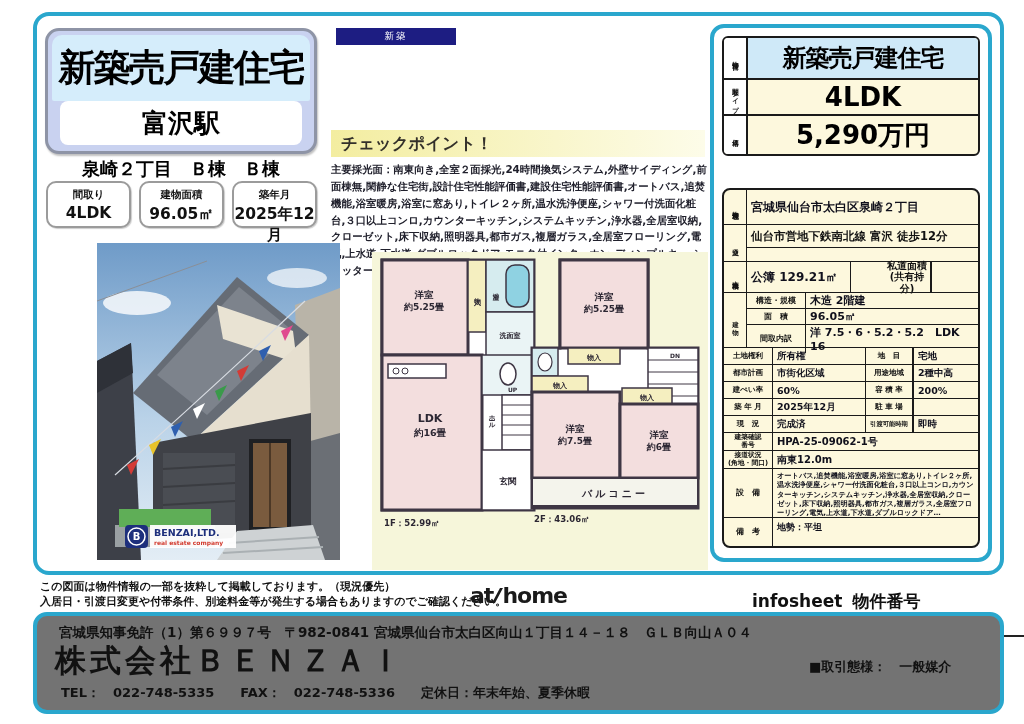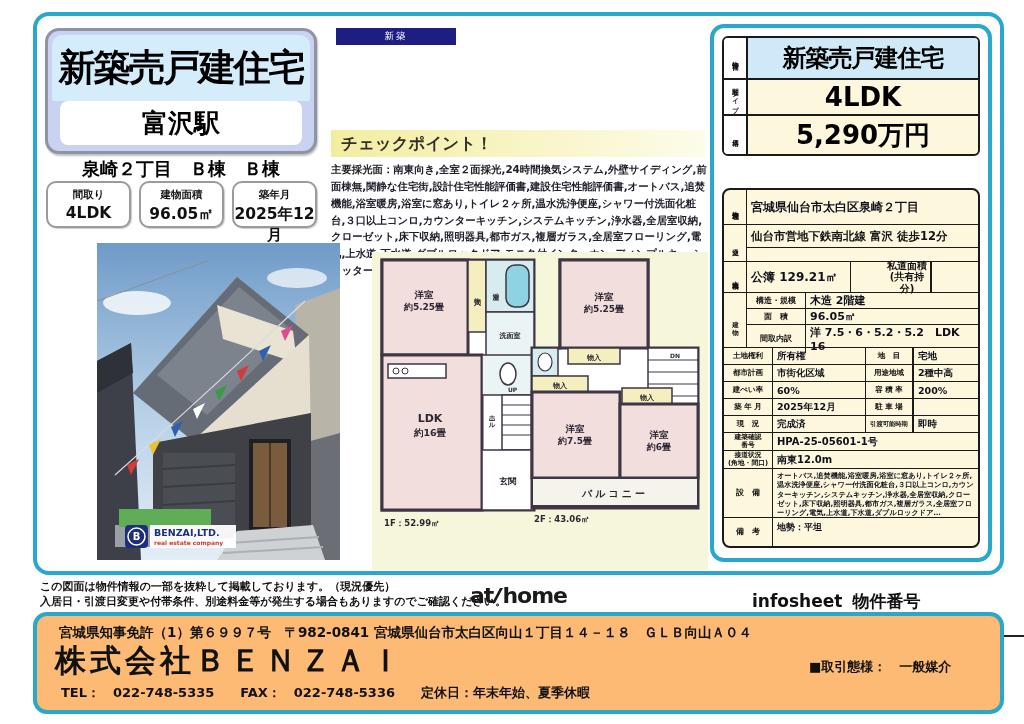--- a/index.html
+++ b/index.html
@@ -2,21 +2,21 @@
 <html><head>
 <meta charset="utf-8">
 <style>
   html,body{margin:0;padding:0;background:#fff;}
   body{font-family:"DejaVu Sans","Liberation Sans",sans-serif;color:#111;}
   #stage{position:relative;width:1024px;height:724px;background:#fff;overflow:hidden;}
   .abs{position:absolute;box-sizing:border-box;}
 
   
   .outer-box{left:33px;top:12px;width:971px;height:563px;border:4px solid #2aa7cd;border-radius:16px;background:#fff;}
-  .company-box{left:33px;top:612px;width:971px;height:102px;border:4px solid #2aa7cd;border-radius:14px;background:#fdba74;}
+  .company-box{left:33px;top:612px;width:971px;height:102px;border:4px solid #2aa7cd;border-radius:14px;background:#737373;}
 
   
   .title-card{left:45px;top:28px;width:272px;height:126px;background:#c9d2f0;border:3px solid #8e94a6;border-radius:14px;box-shadow:1px 2px 2px rgba(0,0,0,.25);}
   .title-top{position:absolute;left:4px;top:4px;right:4px;height:66px;background:#d5edfb;border-radius:10px 10px 2px 2px;display:flex;align-items:center;justify-content:center;font-size:37px;font-weight:700;letter-spacing:-2px;color:#000;}
   .station-box{position:absolute;left:12px;right:12px;bottom:6px;height:44px;background:#fff;border-radius:8px;display:flex;align-items:center;justify-content:center;font-size:26px;font-weight:700;color:#000;}
   .loc-line{left:40px;top:157px;width:282px;text-align:center;font-size:18px;font-weight:700;color:#000;}
   .spec-box{top:181px;width:85px;height:47px;background:#fff;border:2px solid #9b9b9b;border-radius:10px;box-shadow:1px 1px 1px rgba(0,0,0,.2);text-align:center;}
   .spec-box .sl{font-size:10.5px;font-weight:700;margin-top:5px;}
   .spec-box .sv{font-size:15.5px;font-weight:700;margin-top:2px;}
 
@@ -346,21 +346,21 @@
           <div class="dval v1">完成済</div>
         <div class="dlab-h bl l2" style="font-size:6.3px;">引渡可能時期</div>
           <div class="dval v2 bl">即時</div>
       </div>
 
       <div class="drow rf">
         <div class="dlab-h">
             <span>建築確認</span>
             <span>番号</span>
           </div>
-        <div class="dval">HPA-25-05601-1号</div>
+        <div class="dval">HPA-25-09062-1号</div>
       </div>
       <div class="drow rf">
         <div class="dlab-h">
             <span>接道状況</span>
             <span>(角地・間口)</span>
           </div>
         <div class="dval">南東12.0m</div>
       </div>
       <div class="drow rh">
         <div class="dlab-h">設　備</div>

